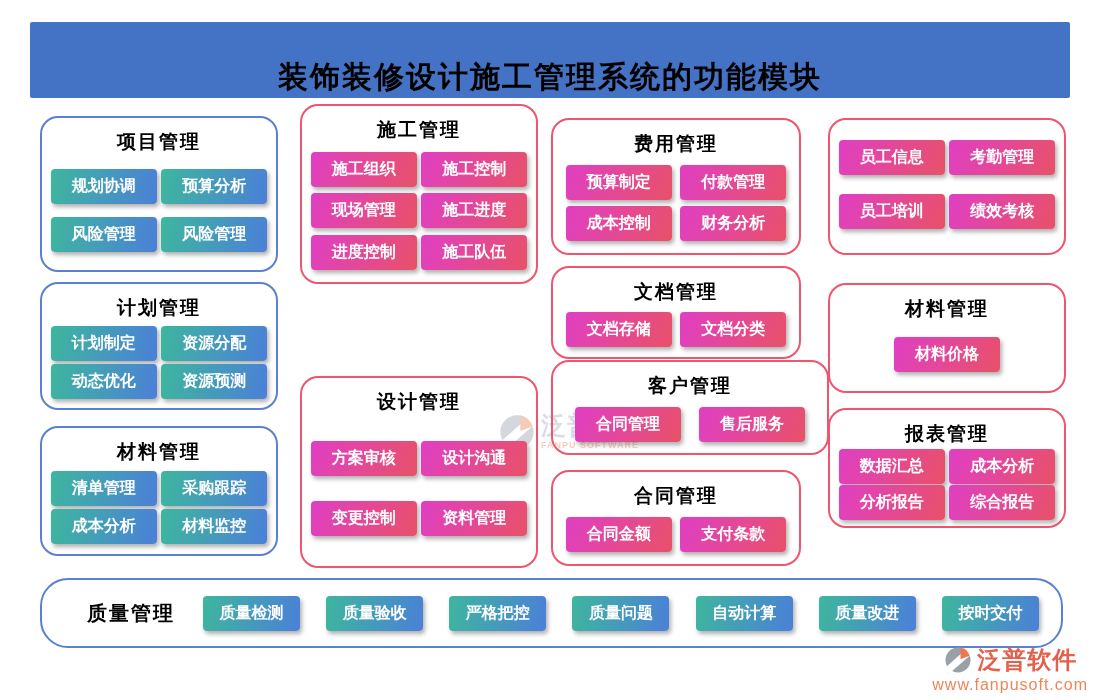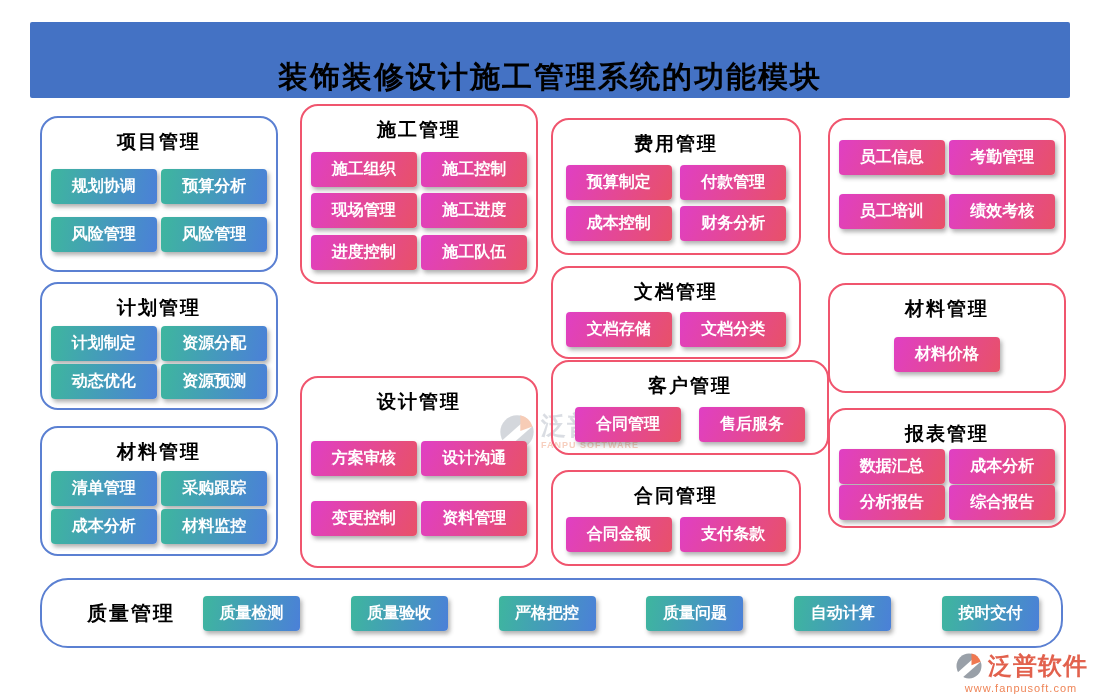--- a/index.html
+++ b/index.html
@@ -69,21 +69,21 @@
   .wm-brand { font-size:25px; font-weight:bold; color:#b7bdc8; letter-spacing:1px; line-height:1.1; }
   .wm-sub { font-size:9px; font-weight:bold; color:#f0a080; letter-spacing:1px; }
 
   
   .footer-logo {
     position:absolute; right:12px; bottom:6px; z-index:3;
     display:flex; flex-direction:column; align-items:center;
   }
   .brand-row { display:flex; align-items:center; }
   .brand-name { font-size:24px; font-weight:bold; color:#e2614d; margin-left:4px; letter-spacing:1px; }
-  .brand-url { font-size:11px; color:#ef8557; letter-spacing:1px; margin-top:0px; }
+  .brand-url { font-size:16px; color:#ef8557; letter-spacing:1px; margin-top:0px; }
   .logo-svg { display:block; }
 </style>
 </head>
 <body>
 
 <div class="page">
 
   <div class="watermark">
     <span>
       <svg class="logo-svg" width="40" height="40" viewBox="0 0 36 36">
@@ -215,20 +215,21 @@
   </div>
 
   <div class="quality-bar">
     <div class="quality-title">质量管理</div>
     <div class="quality-buttons">
       <div class="btn teal">质量检测</div>
       <div class="btn teal">质量验收</div>
       <div class="btn teal">严格把控</div>
       <div class="btn teal">质量问题</div>
       <div class="btn teal">自动计算</div>
+      <div class="btn teal">质量改进</div>
       <div class="btn teal">按时交付</div>
     </div>
   </div>
 
   <div class="footer-logo">
     <div class="brand-row">
       <span>
         <svg class="logo-svg" width="30" height="30" viewBox="0 0 36 36">
           <circle cx="18" cy="18" r="15" fill="#99a0a8"></circle>
           <path d="M3 27 L29 4 L34 11 L9 33 Z" fill="#ffffff"></path>

